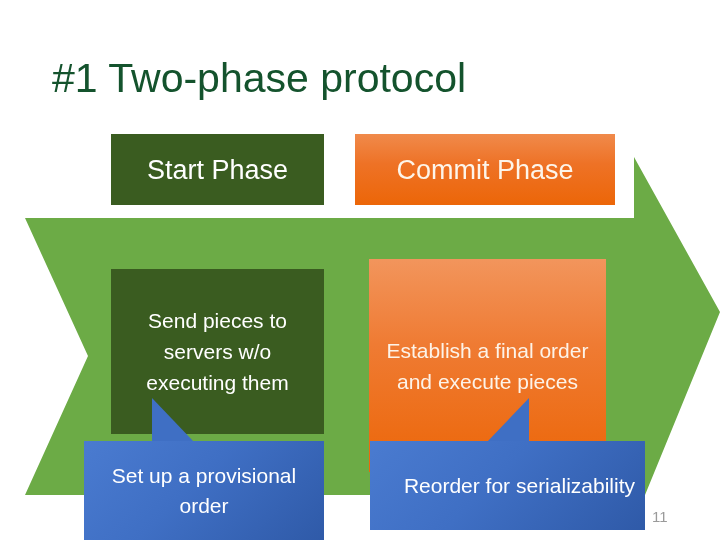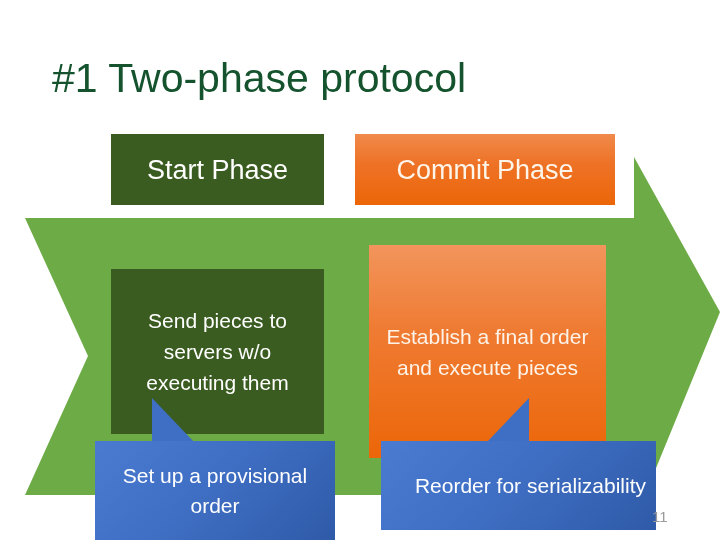--- a/index.html
+++ b/index.html
@@ -85,21 +85,21 @@
   #action-box-start {
     left: 111px;
     top: 245px;
     width: 213px;
     height: 165px;
     background: #3a5c20;
     margin-top: 24px;
   }
   #action-box-commit {
     left: 369px;
-    top: 245px;
+    top: 259px;
     width: 237px;
     height: 213px;
     background: linear-gradient(180deg, #f2955c 0%, #ef7b33 40%, #ec6608 100%);
     color: #fdf3e8;
   }
 
   
   .callout-tail {
     position: absolute;
     width: 0;
@@ -123,21 +123,20 @@
     position: absolute;
     display: flex;
     align-items: center;
     justify-content: center;
     text-align: center;
     color: #ffffff;
     font-size: 21px;
     line-height: 30px;
     padding: 0 10px;
     box-sizing: border-box;
-    margin-left: 11px;
   }
   #callout-box-left {
     left: 84px;
     top: 441px;
     width: 240px;
     height: 99px;
     background: linear-gradient(135deg, #4a7bd0 0%, #3f6fc4 45%, #2f5aa8 100%);
   }
   #callout-box-right {
     left: 370px;

